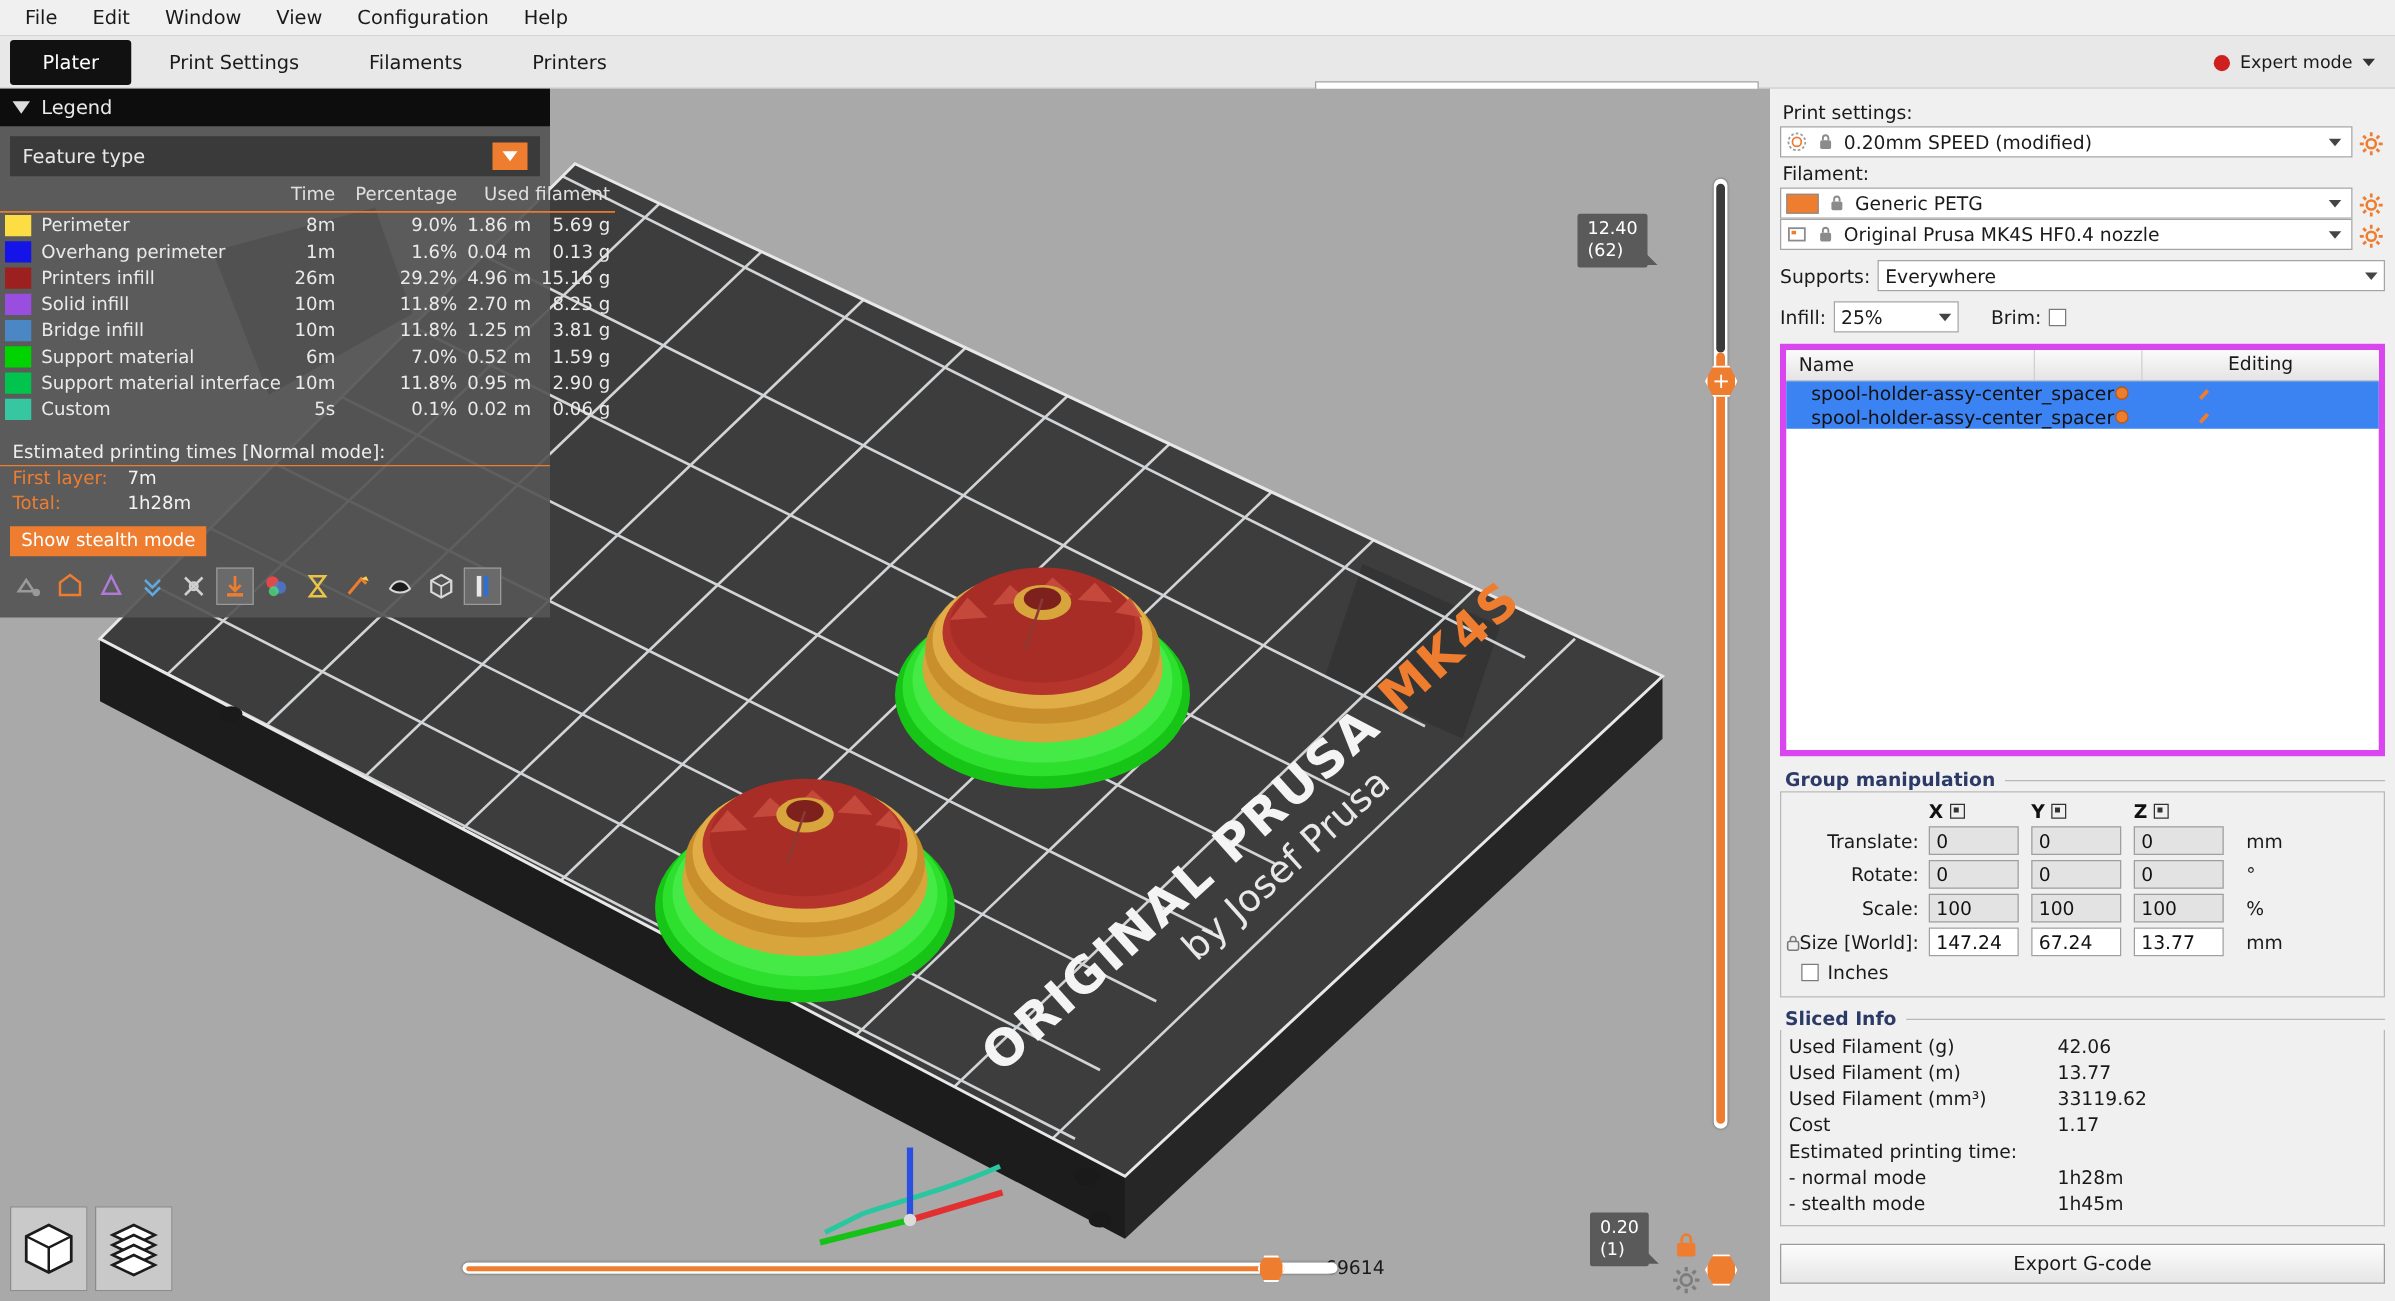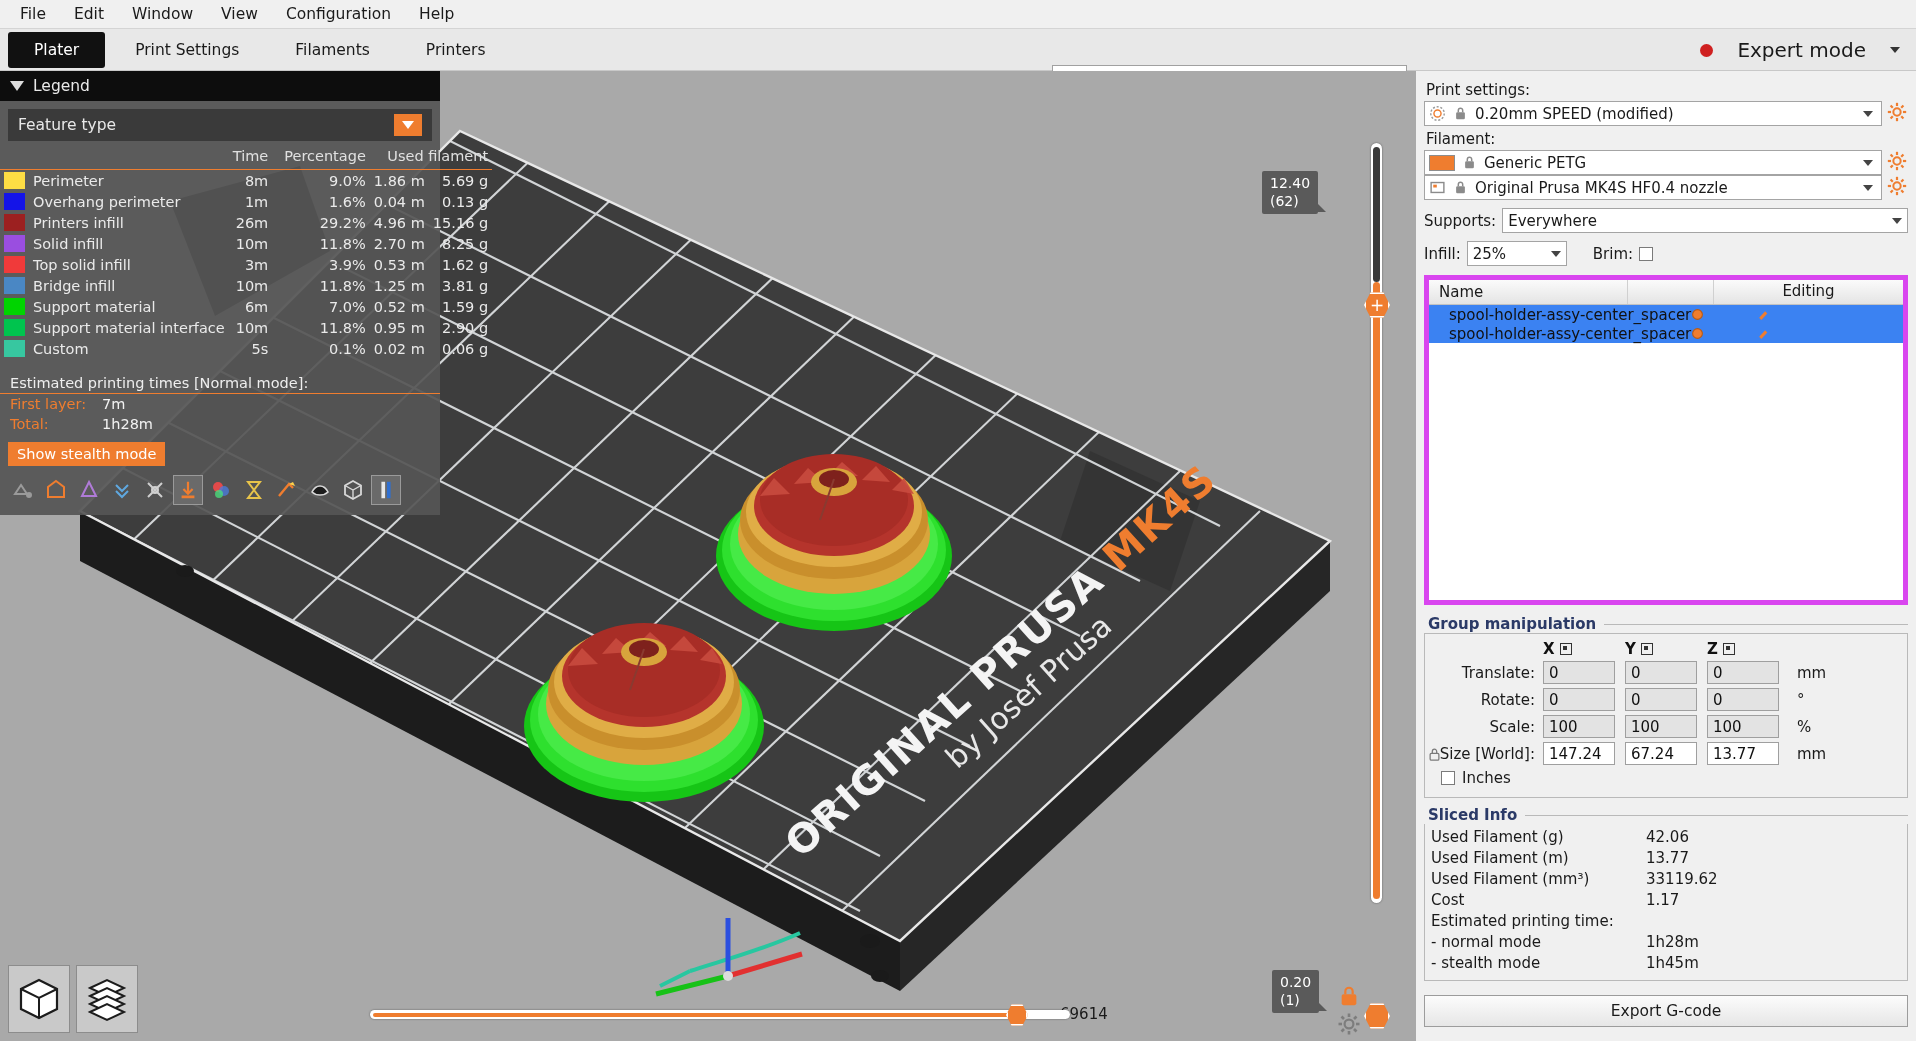--- a/index.html
+++ b/index.html
@@ -32,21 +32,21 @@
     background:#fff; border:1px solid #a0a0a0; display:flex; align-items:center;
     padding:0 6px;
   }
   #searchbox input {
     border:0; outline:0; flex:1; font-size:14.5px;
     font-family:"DejaVu Sans","Liberation Sans",sans-serif; color:#666; background:transparent;
   }
   #searchbox .sicon { width:16px; height:16px; flex:0 0 16px; }
   #expertmode {
     position:absolute; right:16px; top:0; height:42px; display:flex;
-    align-items:center; gap:24px; font-size:20px; color:#1a1a1a;text-align:right;
+    align-items:center; gap:8px; font-size:14px; color:#1a1a1a;text-align:right;
   }
   .red-dot { width:13px; height:13px; border-radius:50%; background:#cf2020; display:inline-block; }
   .caret-dn { width:0;height:0;border-left:5px solid transparent;border-right:5px solid transparent;border-top:6px solid #333; }
 
   
   #viewport {
     position:absolute; left:0; top:71px; width:1416px; height:970px;
     background:#a9a9a9; overflow:hidden;
   }
   #bedwrap { position:absolute; left:0; top:0; width:1416px; height:970px; }
@@ -140,21 +140,21 @@
     background:#f0f0f0; padding:6px 8px 16px 8px; font-size:15px;
   }
   .lbl { font-size:15px; color:#1a1a1a; margin:4px 0 2px 2px; }
   .preset {
     height:25px; background:#fff; border:1px solid #a4a4a4; display:flex;
     align-items:center; gap:7px; padding:0 4px; font-size:15px; position:relative;
   }
   .preset .txt { flex:1; overflow:hidden; white-space:nowrap; }
   .preset .arrow { width:0;height:0;border-left:5px solid transparent;border-right:5px solid transparent;border-top:6px solid #444; margin-right:4px;}
   .gearbtn { width:22px; height:22px; flex:0 0 22px; margin-left:4px; }
-  .row-with-gear { display:flex; align-items:flex-start; }
+  .row-with-gear { display:flex; align-items:flex-end; }
   .row-with-gear .preset { flex:1; }
   .fil-swatch { width:26px; height:16px; background:#ef7d2f; border:1px solid #8d8d8d; }
 
   .opt-row { display:flex; align-items:center; margin-top:8px; gap:6px; font-size:15px;}
   .sel-box { background:#fff; border:1px solid #a4a4a4; height:25px; display:flex;
              align-items:center; padding:0 5px; font-size:15px; position:relative;}
   .sel-box .arrow { width:0;height:0;border-left:5px solid transparent;border-right:5px solid transparent;border-top:6px solid #444; margin-left:auto;}
   .chk { width:14px; height:14px; border:1px solid #7a7a7a; background:#fff; display:inline-block; }
 
   
@@ -411,33 +411,20 @@
             <span class="swbox" style="background:#9a4ee0"></span>
           </td>
           <td class="nm">Solid infill</td>
           <td class="tm">10m</td>
           <td class="barcell">
             <span class="bar" style="width:40%"></span>
           </td>
           <td class="pc">11.8%</td>
           <td class="um">2.70 m</td>
           <td class="ug">8.25 g</td>
-        </tr>
-        <tr>
-          <td class="sw">
-            <span class="swbox" style="background:#f03a3a"></span>
-          </td>
-          <td class="nm">Top solid infill</td>
-          <td class="tm">3m</td>
-          <td class="barcell">
-            <span class="bar" style="width:13%"></span>
-          </td>
-          <td class="pc">3.9%</td>
-          <td class="um">0.53 m</td>
-          <td class="ug">1.62 g</td>
         </tr>
         <tr>
           <td class="sw">
             <span class="swbox" style="background:#4a87c4"></span>
           </td>
           <td class="nm">Bridge infill</td>
           <td class="tm">10m</td>
           <td class="barcell">
             <span class="bar" style="width:40%"></span>
           </td>

